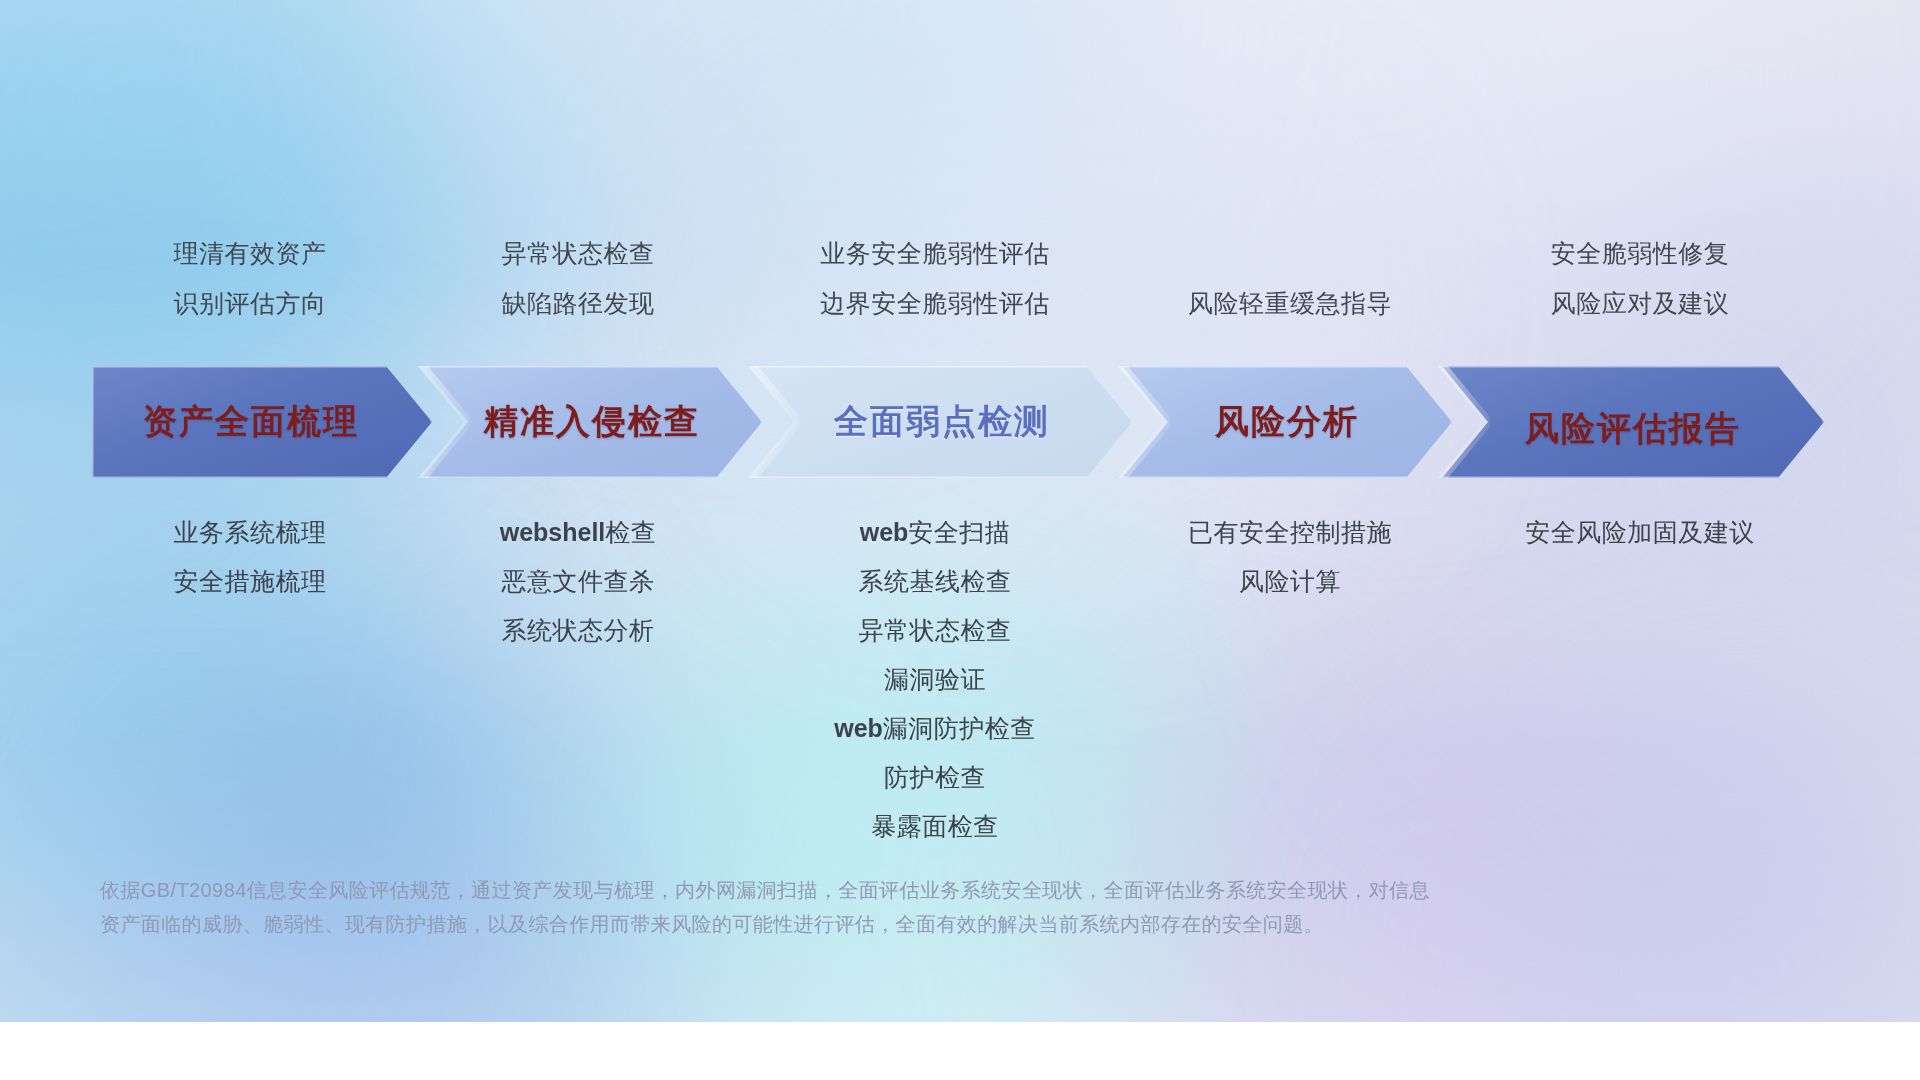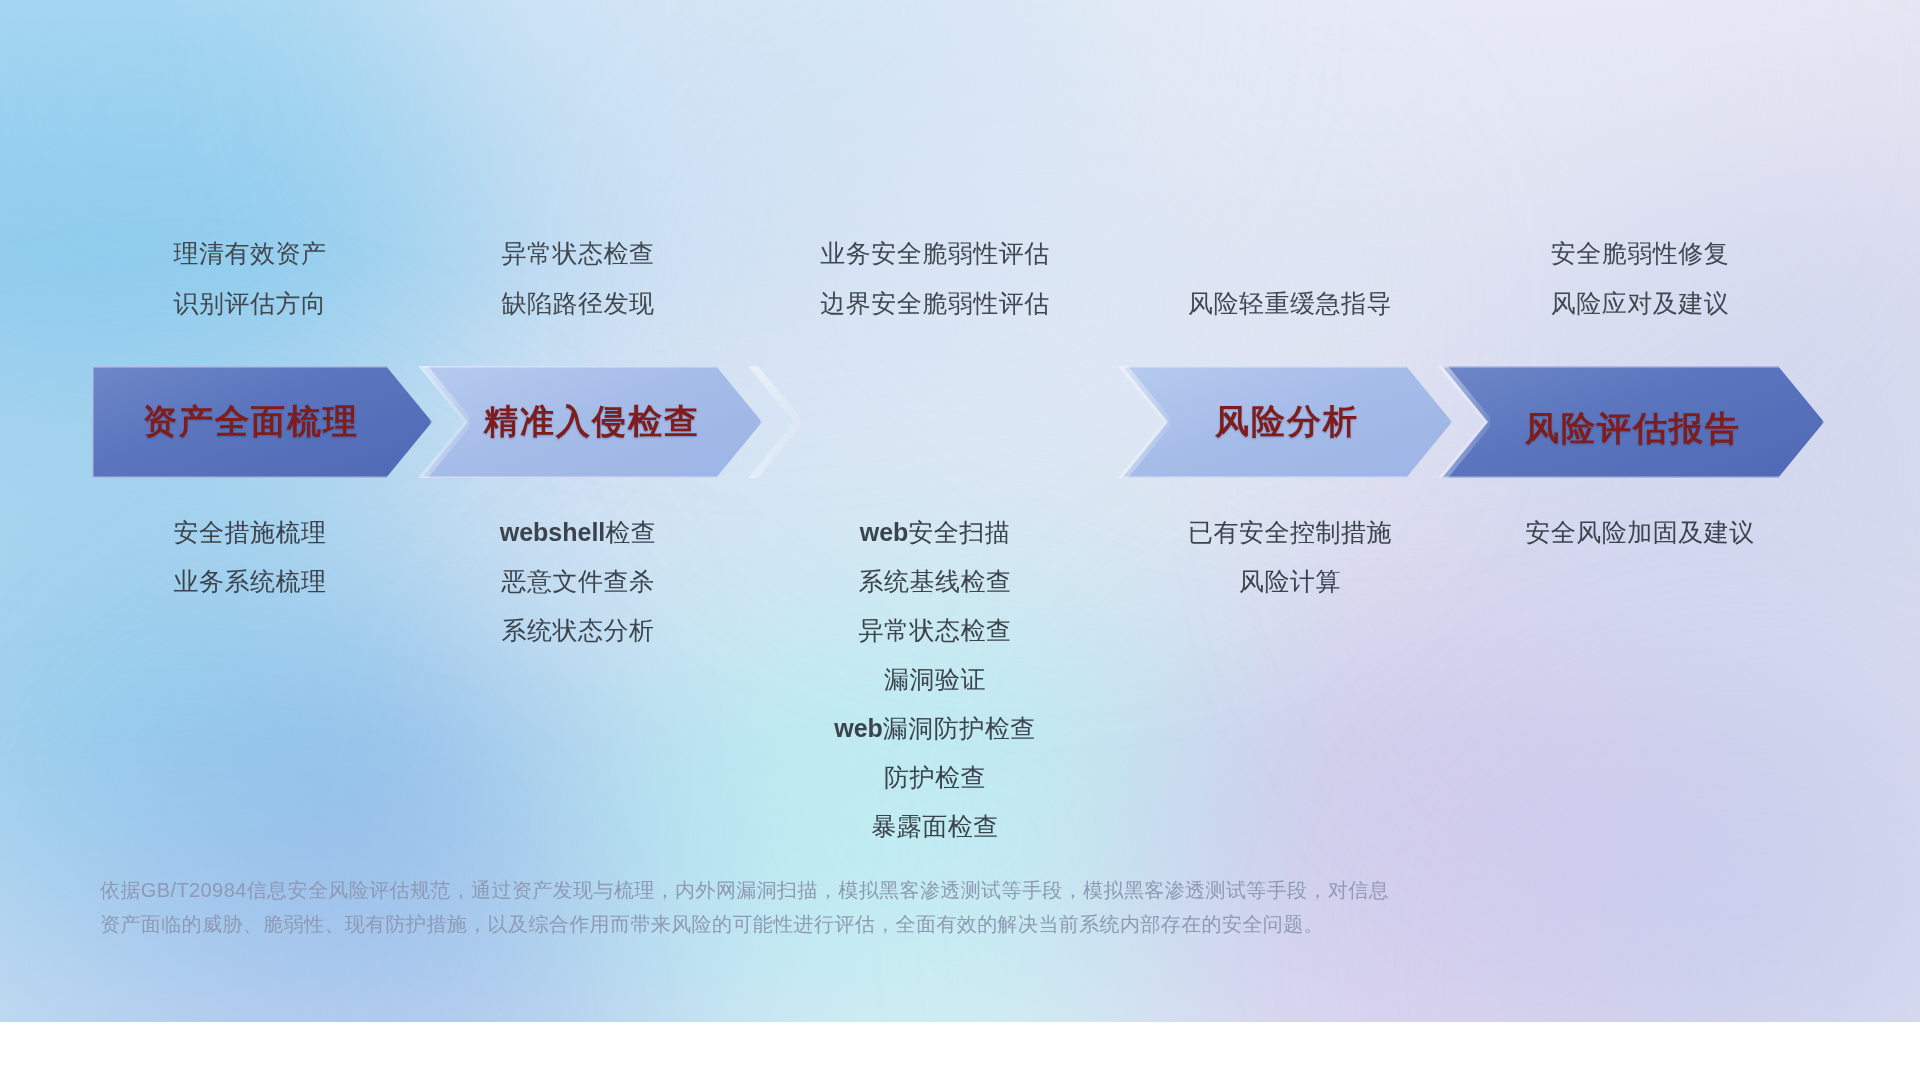--- a/index.html
+++ b/index.html
@@ -226,41 +226,47 @@
           </div>
           <div class="label white" style="padding-left: 0px; padding-right: 22px;">资产全面梳理</div>
         </div>
         <div class="arrow" style="left: 422px; width: 340px; z-index: 9;">
           <div class="chev tone-mid">
             <div class="chev-edge"></div>
           </div>
           <div class="label white" style="padding-left: 22px; padding-right: 22px; text-align: center;">精准入侵检查</div>
         </div>
         <div class="notch" style="left: 418px; z-index: 19;"></div>
+        <div class="arrow" style="left: 752px; width: 380px; z-index: 8;">
+          <div class="chev tone-light">
+            <div class="chev-edge"></div>
+          </div>
+          <div class="label accent" style="padding-left: 22px; padding-right: 22px;">全面弱点检测</div>
+        </div>
         <div class="notch" style="left: 748px; z-index: 18;"></div>
         <div class="arrow" style="left: 1122px; width: 330px; z-index: 7;">
           <div class="chev tone-mid">
             <div class="chev-edge"></div>
           </div>
           <div class="label white" style="padding-left: 22px; padding-right: 22px;">风险分析</div>
         </div>
         <div class="notch" style="left: 1118px; z-index: 17;"></div>
         <div class="arrow" style="left: 1442px; width: 382px; z-index: 6;">
           <div class="chev tone-dark">
             <div class="chev-edge"></div>
           </div>
           <div class="label white" style="padding-left: 22px; padding-right: 22px; margin-top: 13px;">风险评估报告</div>
         </div>
         <div class="notch" style="left: 1438px; z-index: 16;"></div>
       </div>
 
     <div class="col-row" id="bottom-features">
         <div class="col" style="width: 440px; left: 30px; top: 0px;">
+          <div class="bottom-line">业务系统梳理</div>
           <div class="bottom-line">安全措施梳理</div>
-          <div class="bottom-line">业务系统梳理</div>
         </div>
         <div class="col" style="width: 440px; left: 358px; top: 0px;">
           <div class="bottom-line"><span class="latin">webshell</span>检查</div>
           <div class="bottom-line">恶意文件查杀</div>
           <div class="bottom-line">系统状态分析</div>
         </div>
         <div class="col" style="width: 440px; left: 715px; top: 0px;">
           <div class="bottom-line"><span class="latin">web</span>安全扫描</div>
           <div class="bottom-line">系统基线检查</div>
           <div class="bottom-line">异常状态检查</div>
@@ -272,18 +278,18 @@
         <div class="col" style="width: 440px; left: 1070px; top: 0px;">
           <div class="bottom-line">已有安全控制措施</div>
           <div class="bottom-line">风险计算</div>
         </div>
         <div class="col" style="width: 440px; left: 1420px; top: 0px; font-family: Liberation Serif, serif;">
           <div class="bottom-line">安全风险加固及建议</div>
         </div>
       </div>
 
     <div id="footer">
-      <p>依据GB/T20984信息安全风险评估规范，通过资产发现与梳理，内外网漏洞扫描，模拟黑客渗透测试等手段，模拟黑客渗透测试等手段，对信息</p>
+      <p>依据GB/T20984信息安全风险评估规范，通过资产发现与梳理，内外网漏洞扫描，全面评估业务系统安全现状，全面评估业务系统安全现状，对信息</p>
       <p>资产面临的威胁、脆弱性、现有防护措施，以及综合作用而带来风险的可能性进行评估，全面有效的解决当前系统内部存在的安全问题。</p>
     </div>
 
   </div>
 </div>
 
 </body></html>

